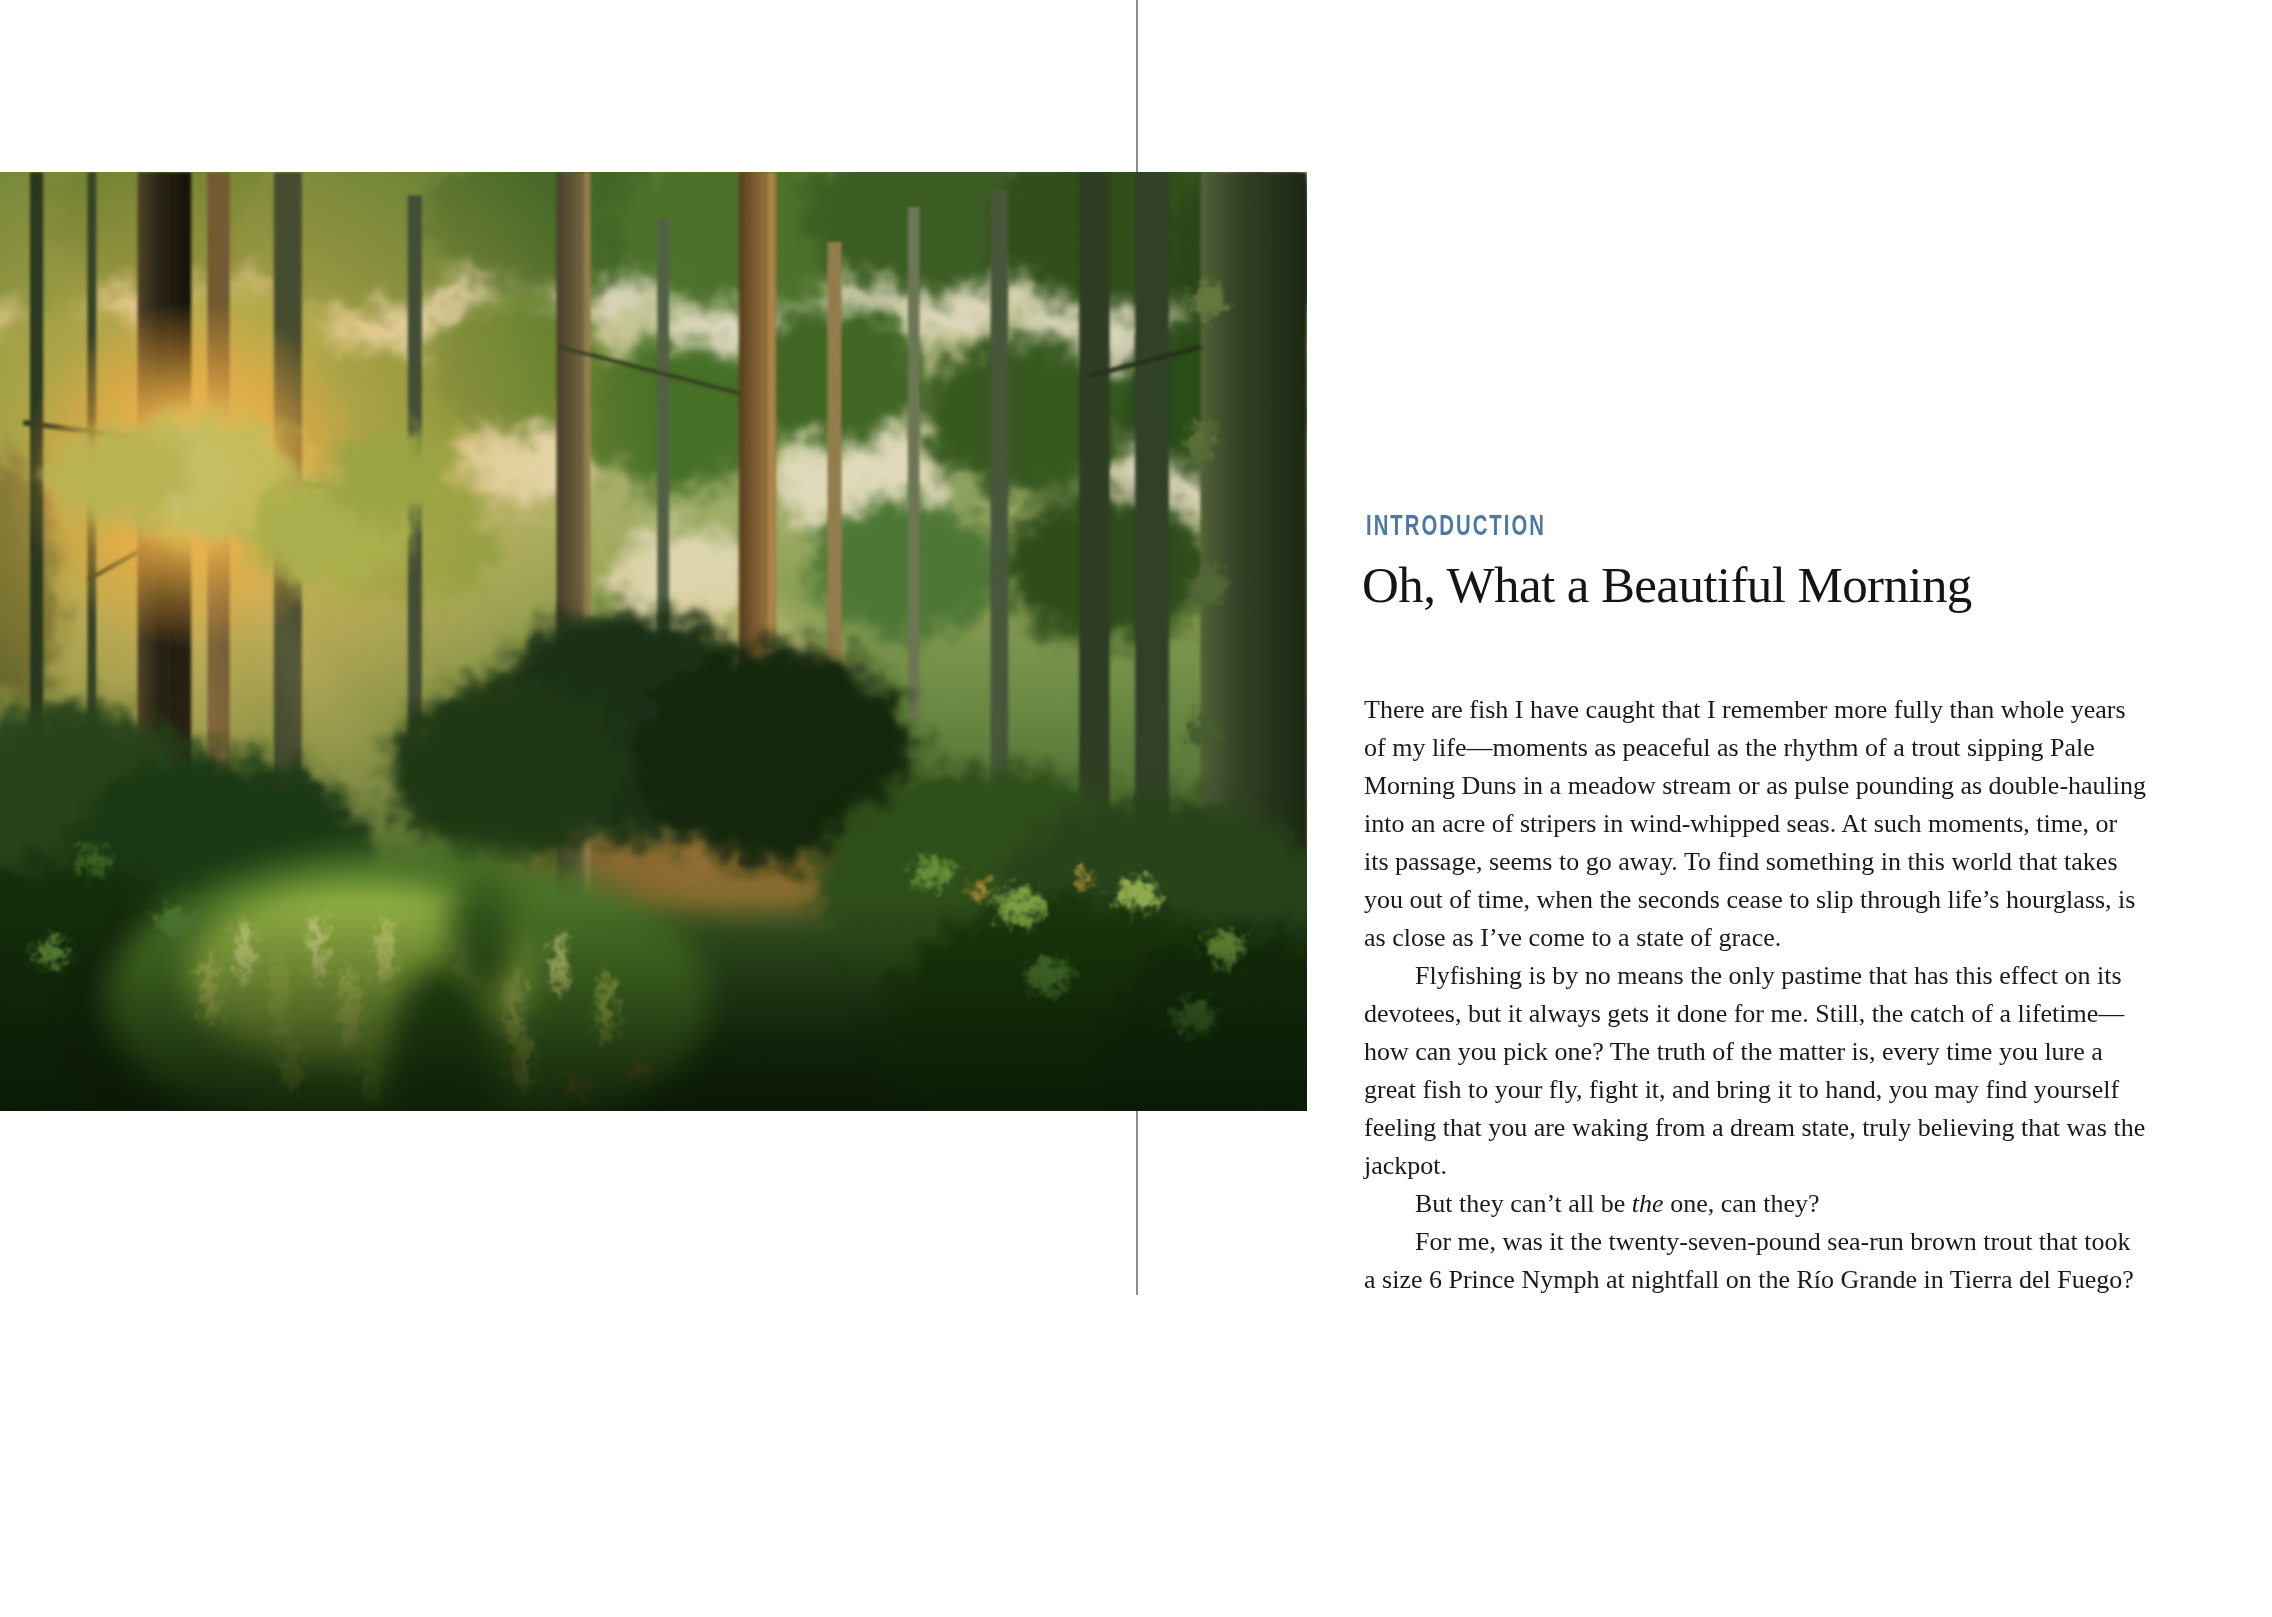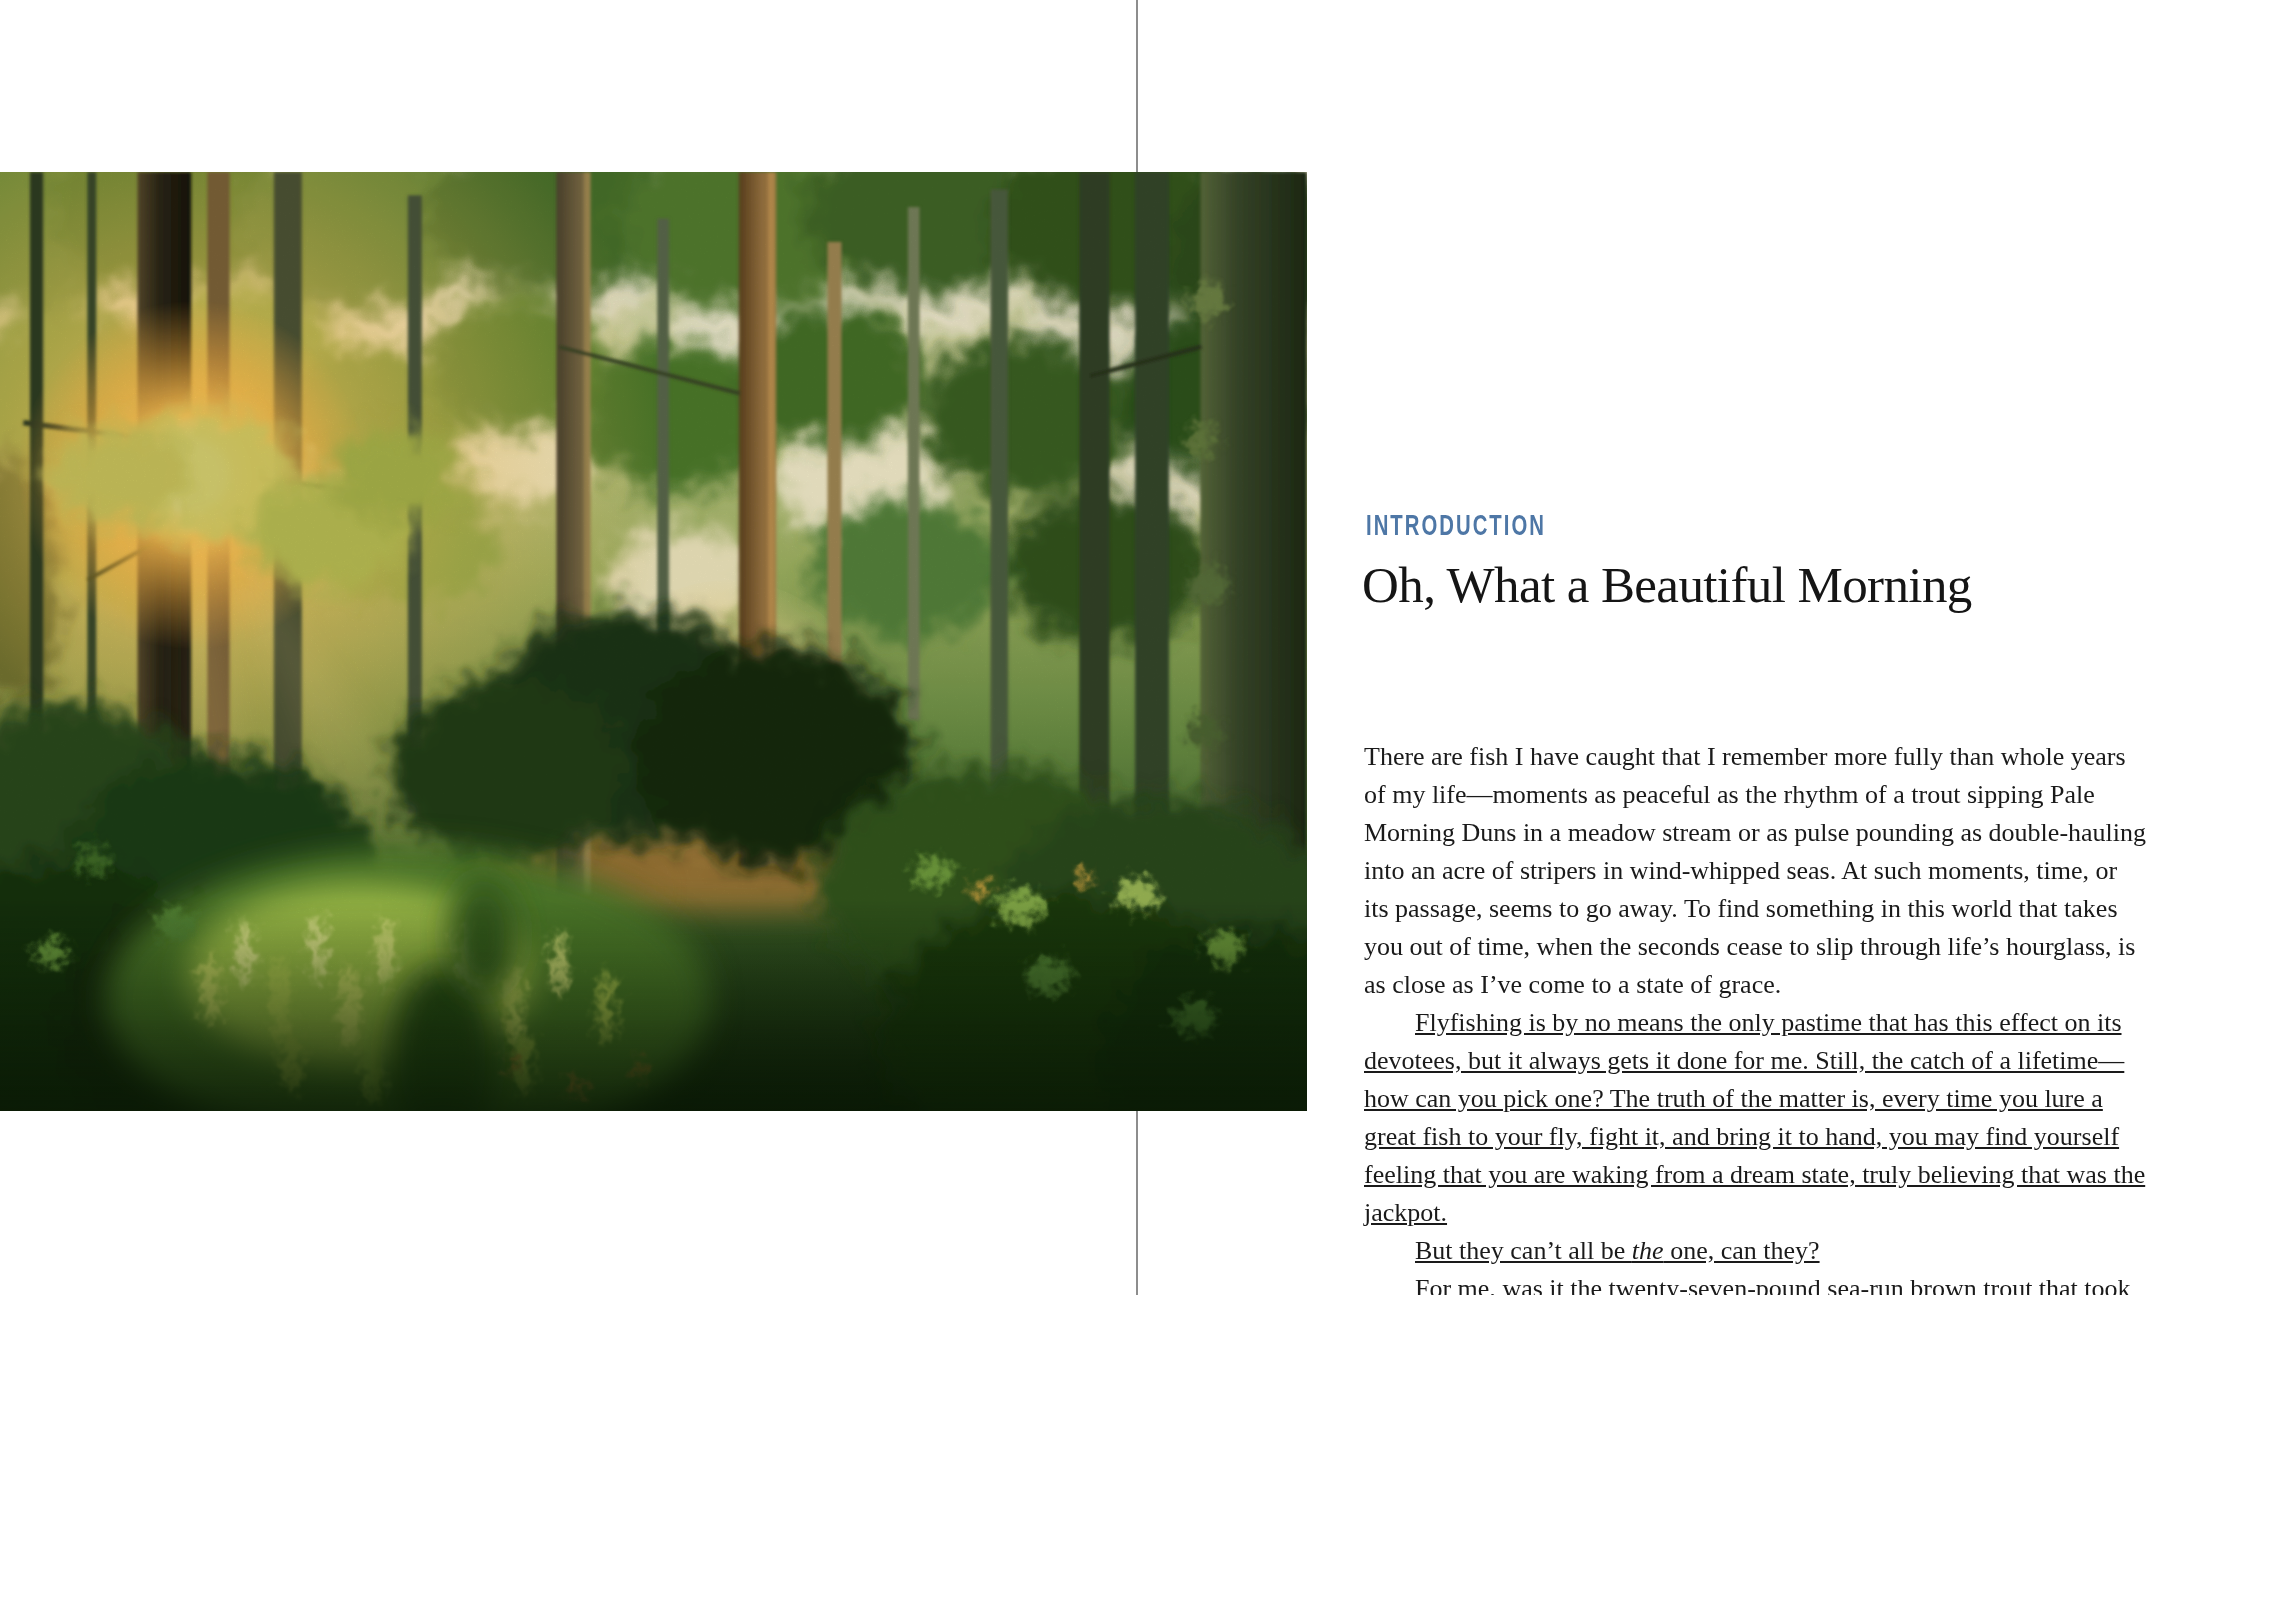--- a/index.html
+++ b/index.html
@@ -15,24 +15,24 @@
     transform:scaleX(0.70);transform-origin:0 0;white-space:nowrap;
   }
   .title{
     position:absolute;left:1362px;top:557px;margin:0;z-index:3;
     font-family:"Liberation Serif",serif;font-weight:400;
     font-size:51px;line-height:1.1;letter-spacing:-0.6px;color:#151515;white-space:nowrap;
   }
   .body{
     position:absolute;left:1364px;top:691px;width:784px;z-index:3;
     font-family:"Liberation Serif",serif;font-size:26px;line-height:38px;
-    color:var(--text,#1a1a1a);text-align:left;margin-top:47px;
+    color:var(--text,#1a1a1a);text-align:left;
   }
   .body p{margin:0;padding:0;}
-  .body p.indent{text-indent:51px;text-decoration:underline;}
+  .body p.indent{text-indent:51px;}
   .body em{font-style:italic;}
 </style>
 </head>
 <body>
 
 <div class="spread">
 
   <div class="divider"></div>
 
   <figure class="photo">

